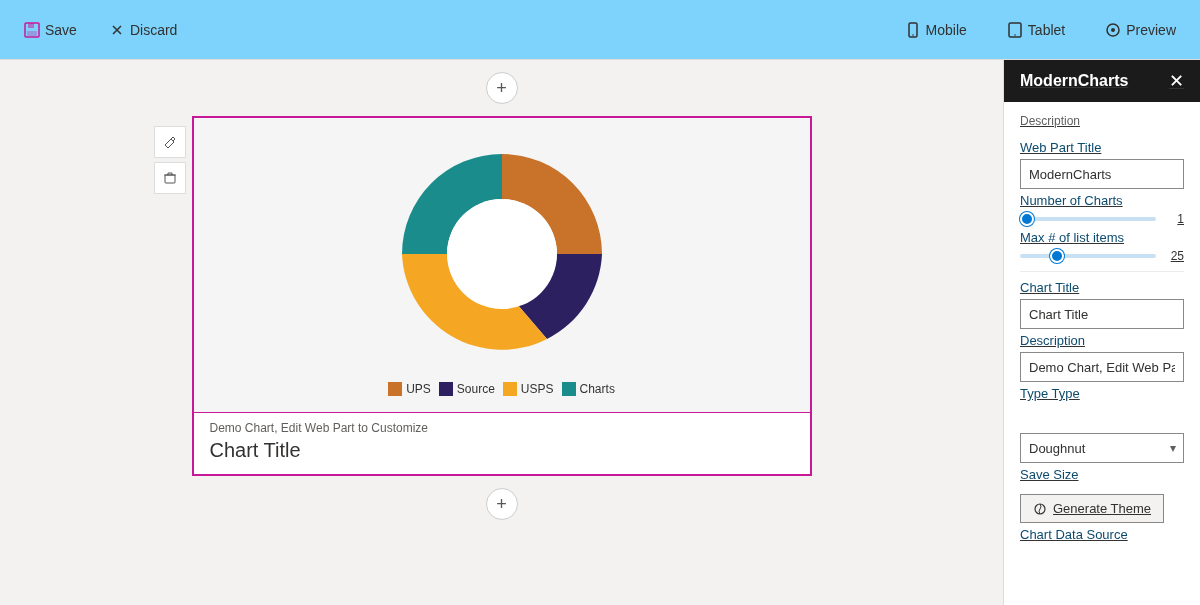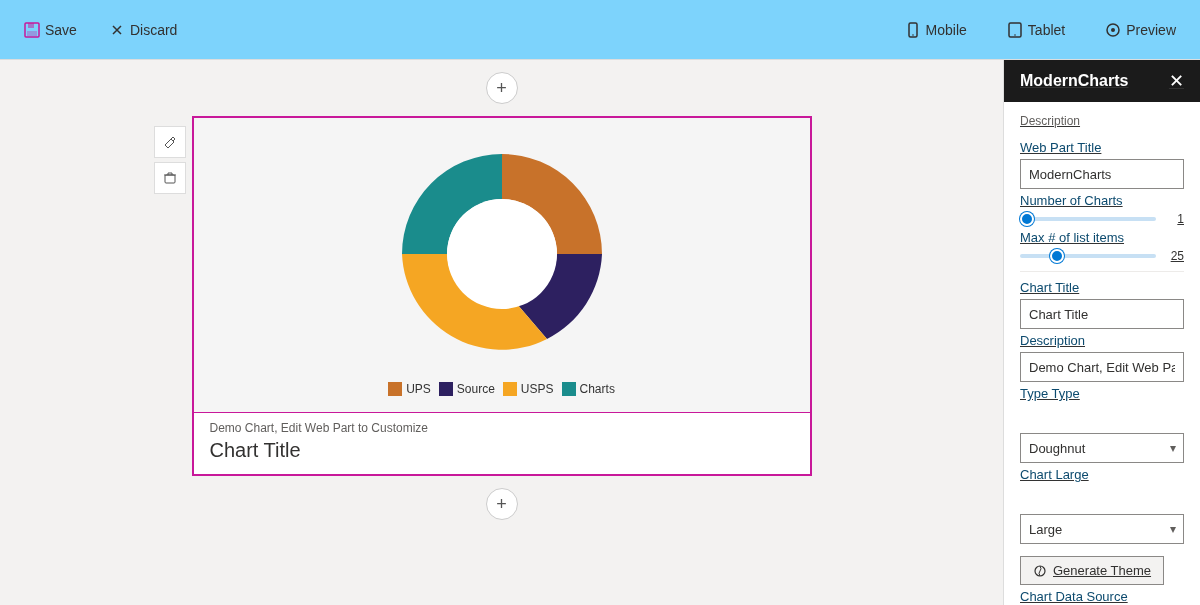--- a/index.html
+++ b/index.html
@@ -293,28 +293,21 @@
       <div class="select-wrapper">
         <select class="select-field">
           <option>Doughnut</option>
           <option>Bar</option>
           <option>Line</option>
           <option>Pie</option>
         </select>
       </div>
 
       
-      <div class="field-label">Chart Large</div>
-      <div class="select-wrapper">
-        <select class="select-field">
-          <option>Small</option>
-          <option>Medium</option>
-          <option selected="">Large</option>
-        </select>
-      </div>
+      <div class="field-label">Save Size</div>
 
       
       <button class="generate-btn">
         <svg width="14" height="14" viewBox="0 0 14 14">
           <circle cx="7" cy="7" r="5" stroke="#323130" stroke-width="1.2" fill="none"></circle>
           <path d="M7 2 Q9 5 7 7 Q5 9 7 12" stroke="#323130" stroke-width="1" fill="none"></path>
         </svg>
         <span>Generate Theme</span>
       </button>
 

